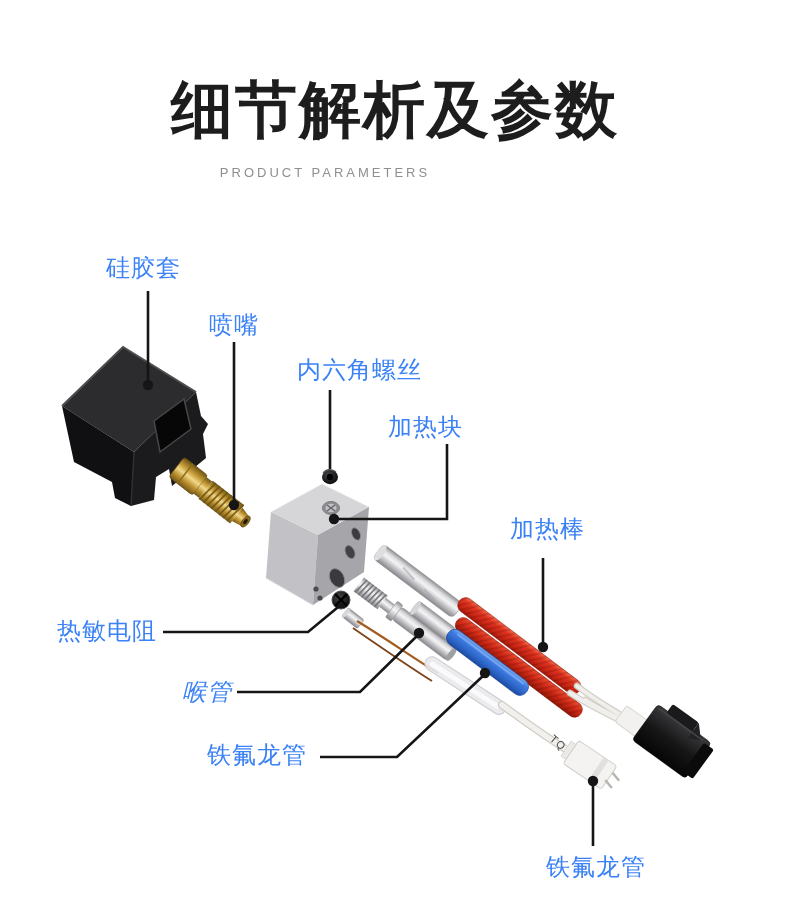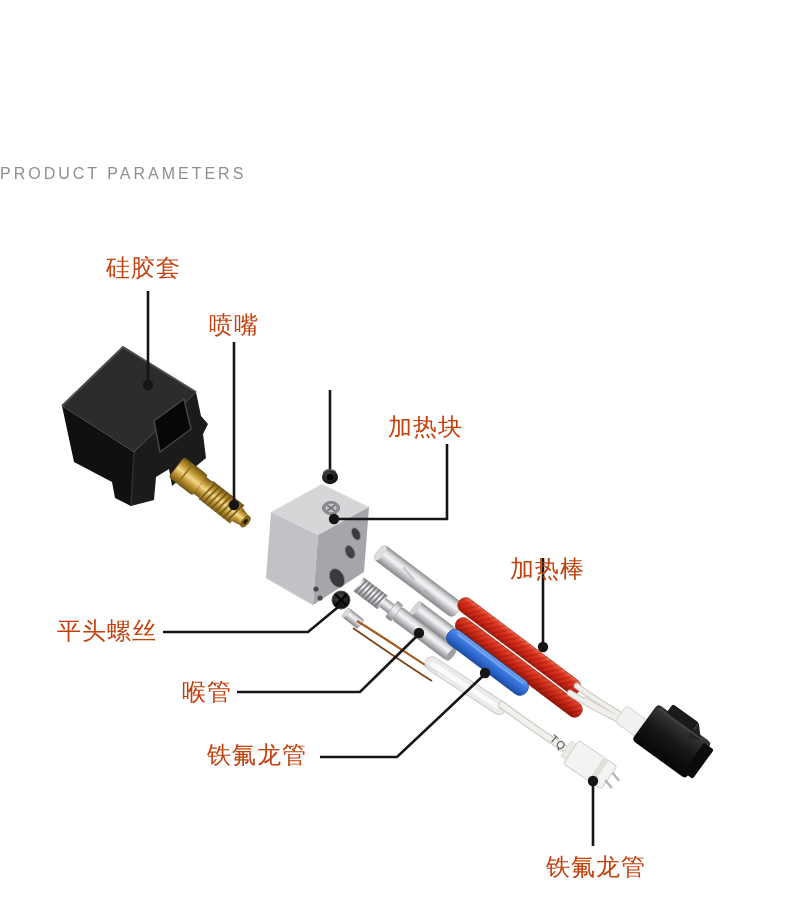--- a/index.html
+++ b/index.html
@@ -5,43 +5,44 @@
   html,body{margin:0;padding:0;background:#fff;}
   .stage{
     position:relative;width:790px;height:920px;background:#ffffff;overflow:hidden;
     font-family:"Liberation Sans", sans-serif;
   }
   .title{
     position:absolute;top:70px;left:0;width:790px;text-align:center;
     font-size:62px;font-weight:900;color:#1d1d1d;letter-spacing:2px;line-height:1.3;
   }
   .subtitle{
-    position:absolute;top:165px;left:0;width:650px;
-    font-size:16px;font-weight:500;color:#8f8f8f;letter-spacing:3px;
+    position:absolute;top:165px;left:0;width:650px;text-align:center;
+    font-size:13px;font-weight:500;color:#8f8f8f;letter-spacing:3px;
   }
   .diagram-svg{position:absolute;left:0;top:0;}
   .callout{
-    position:absolute;font-size:24px;font-weight:500;color:#c2410c;
+    position:absolute;font-size:24px;font-weight:500;color:#3b82f6;
     letter-spacing:1px;white-space:nowrap;line-height:26px;
   }
   .c-silicone{left:106px;top:255px;}
   .c-nozzle{left:209px;top:312px;}
   .c-hexscrew{left:297px;top:357px;}
   .c-block{left:388px;top:414px;}
-  .c-rod{left:510px;top:556px;}
+  .c-rod{left:510px;top:516px;}
   .c-flatscrew{left:57px;top:618px;}
-  .c-throat{left:182px;top:679px;}
+  .c-throat{left:182px;top:679px;font-style:italic;}
   .c-ptfe{left:207px;top:742px;text-align:right;}
   .c-thermistor{left:546px;top:854px;}
 </style>
 </head>
 <body>
 
 <div class="stage">
 
+  <div class="title">细节解析及参数</div>
   <div class="subtitle">PRODUCT PARAMETERS</div>
 
   <svg class="diagram-svg" width="790" height="920" viewBox="0 0 790 920">
     <defs>
       <linearGradient id="gSilver" x1="0" y1="0" x2="0" y2="1">
         <stop offset="0" stop-color="#8f8f93"></stop>
         <stop offset="0.25" stop-color="#dcdcde"></stop>
         <stop offset="0.45" stop-color="#f4f4f6"></stop>
         <stop offset="0.72" stop-color="#bebec2"></stop>
         <stop offset="1" stop-color="#85858a"></stop>
@@ -251,20 +252,21 @@
       <circle cx="334" cy="519" r="5.2"></circle>
       <circle cx="543" cy="647" r="5.2"></circle>
       <circle cx="419" cy="633" r="5.2"></circle>
       <circle cx="485" cy="673" r="5.2"></circle>
       <circle cx="593" cy="781" r="5.2"></circle>
     </g>
   </svg>
 
   <div class="callout c-silicone">硅胶套</div>
   <div class="callout c-nozzle">喷嘴</div>
+  <div class="callout c-hexscrew">内六角螺丝</div>
   <div class="callout c-block">加热块</div>
   <div class="callout c-rod">加热棒</div>
-  <div class="callout c-flatscrew">平头螺丝</div>
+  <div class="callout c-flatscrew">热敏电阻</div>
   <div class="callout c-throat">喉管</div>
   <div class="callout c-ptfe">铁氟龙管</div>
   <div class="callout c-thermistor">铁氟龙管</div>
 
 </div>
 
 </body></html>

